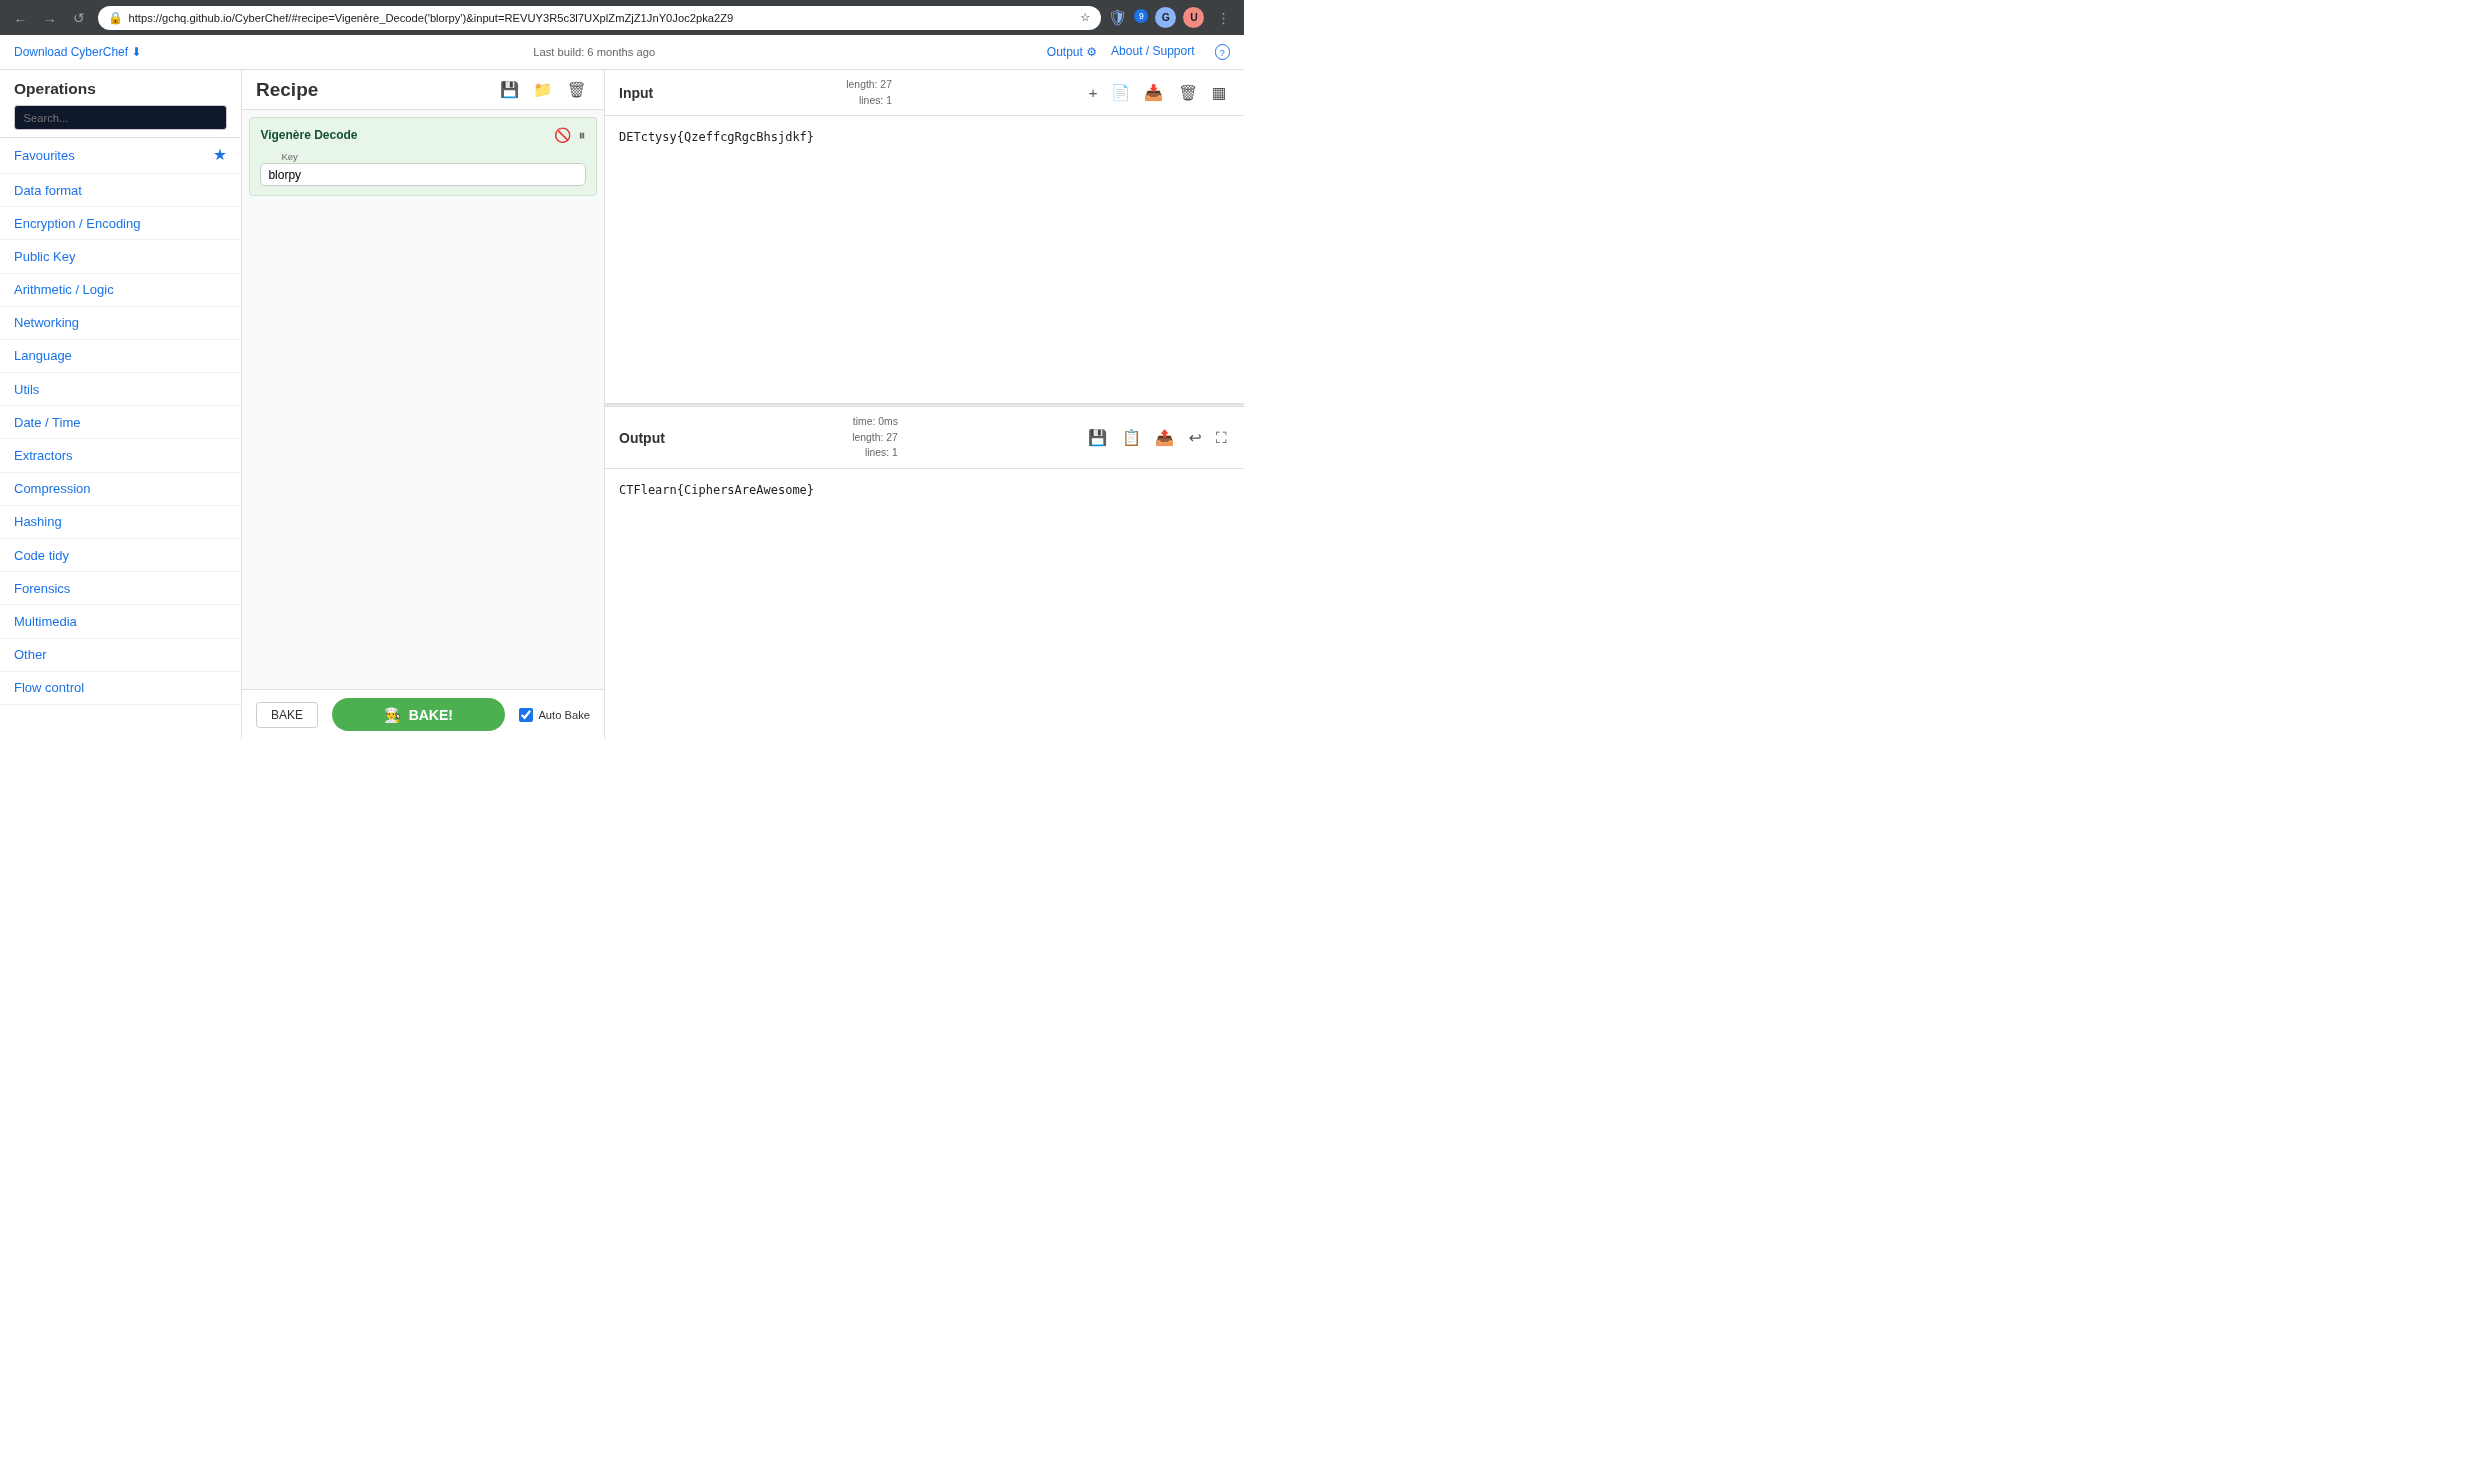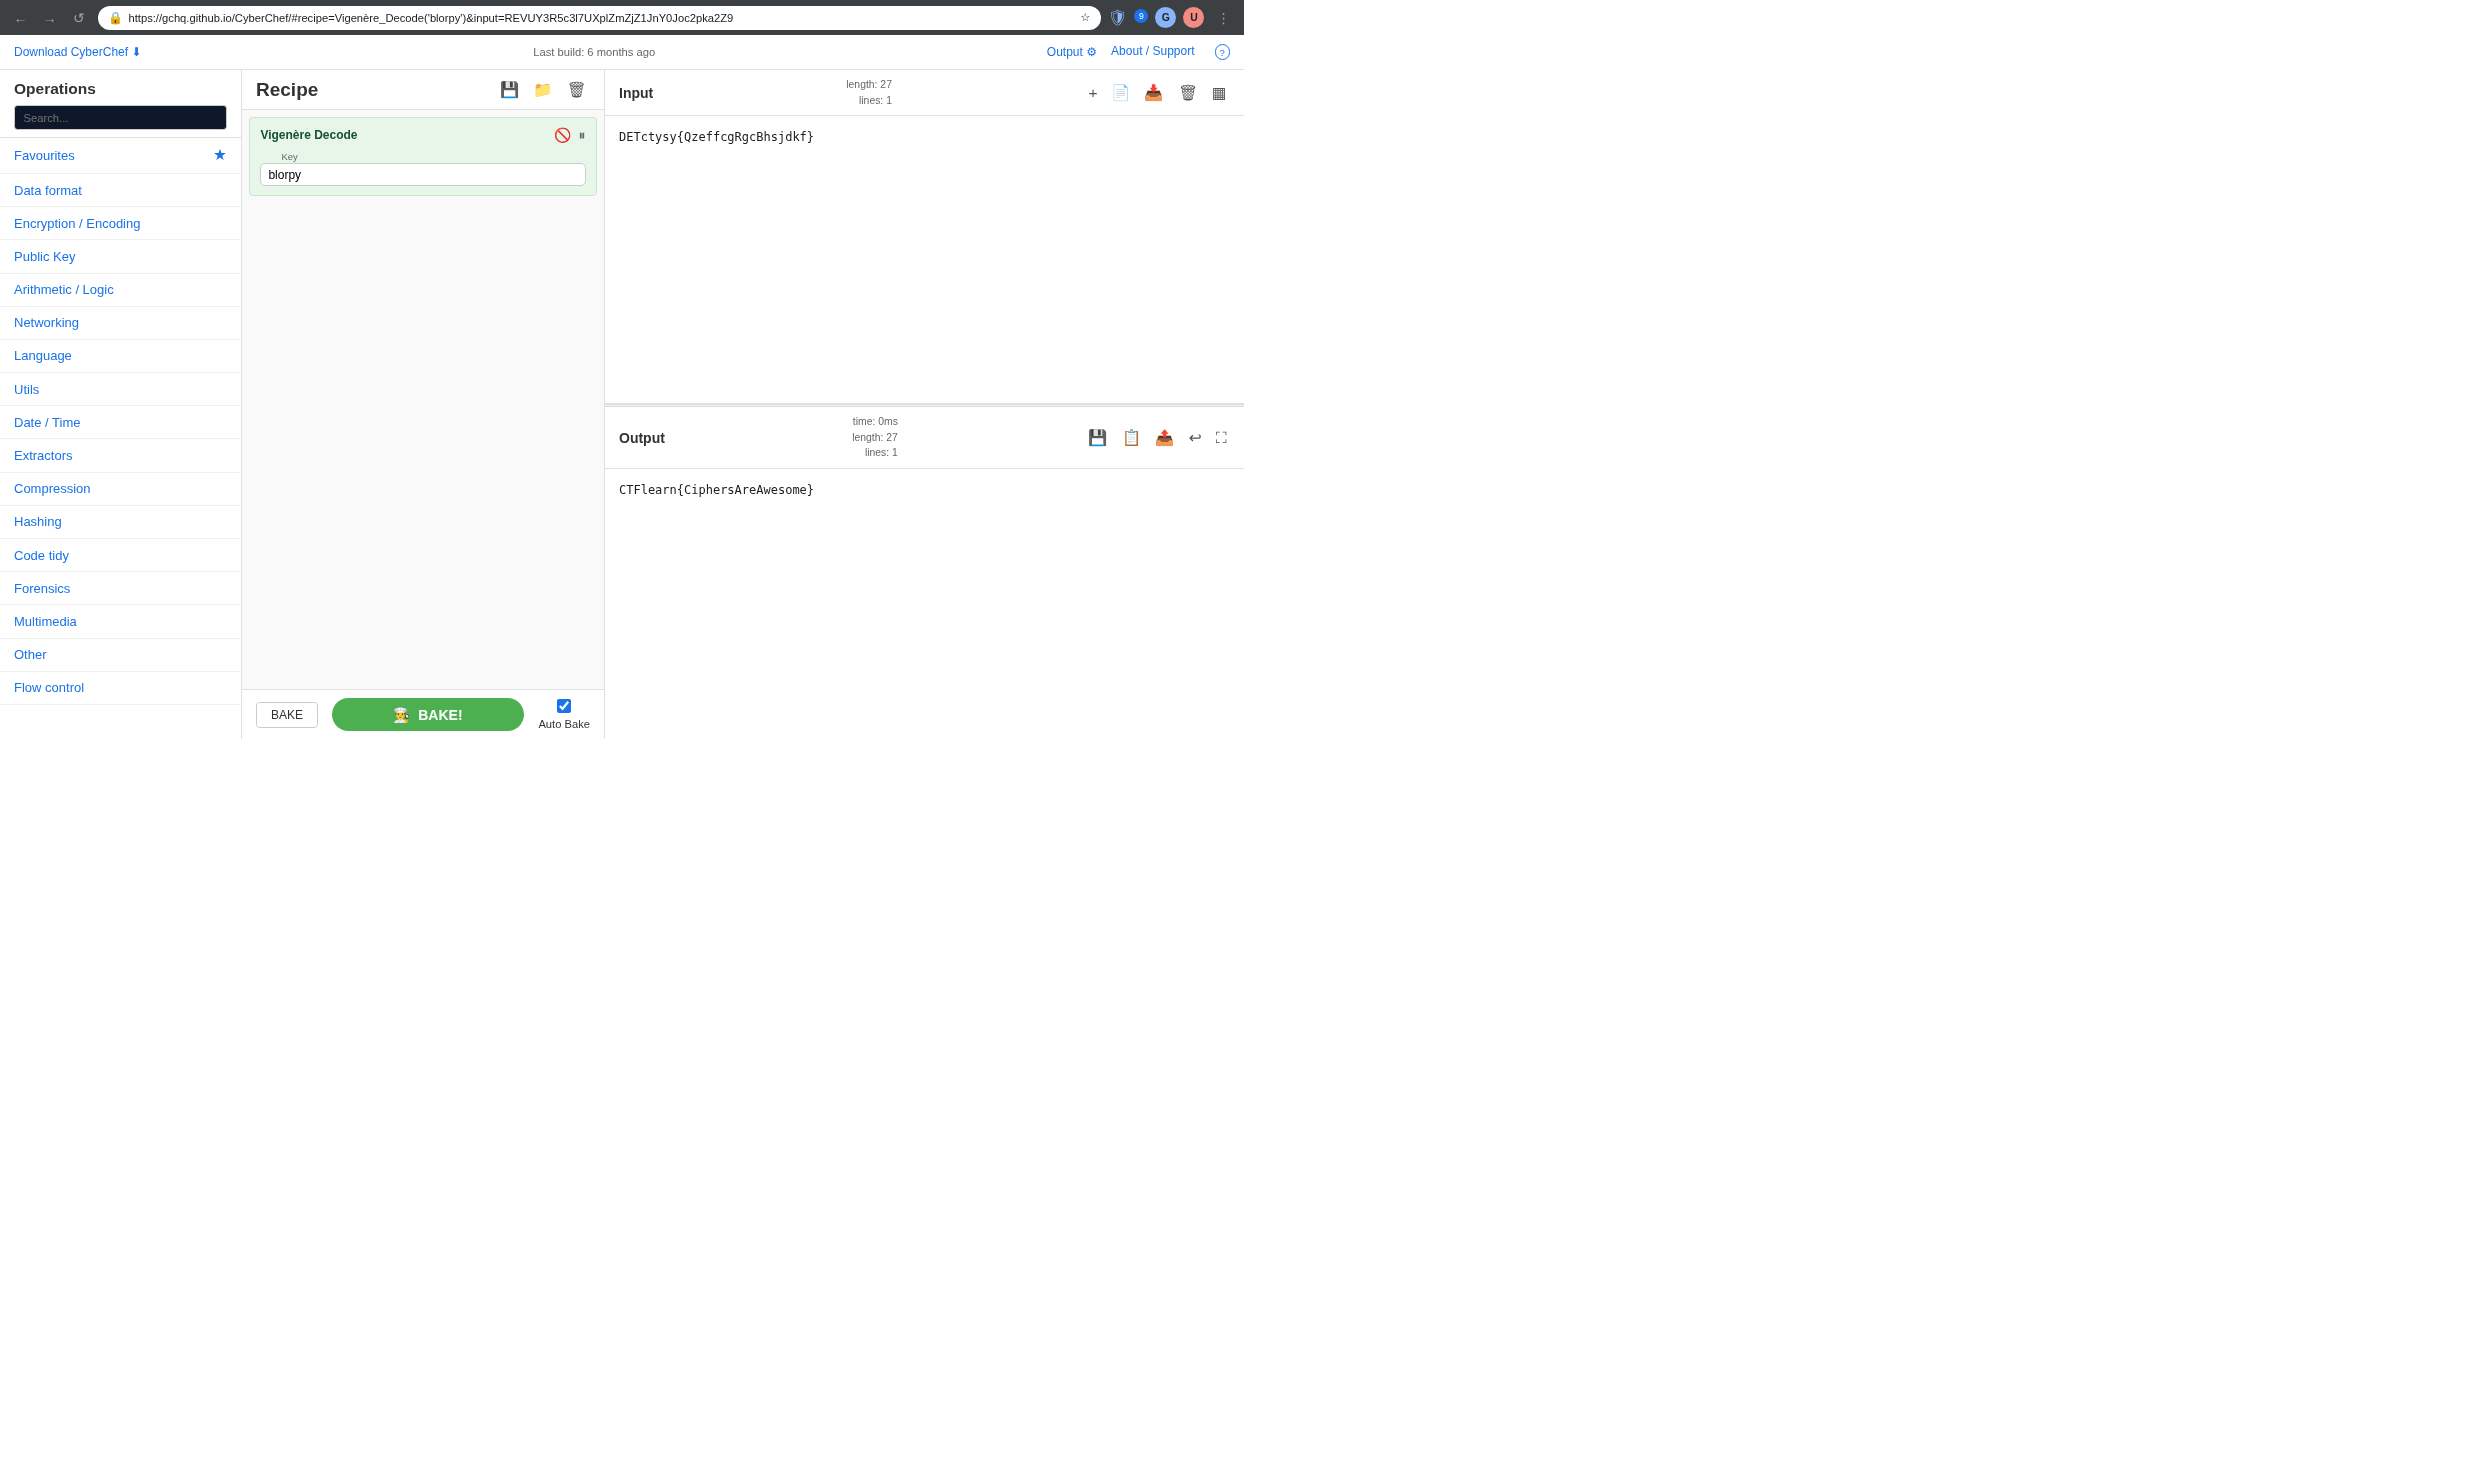--- a/index.html
+++ b/index.html
@@ -182,21 +182,21 @@
     }
     .step-btn {
       background: none; border: 0.9px solid #ccc; border-radius: 3.5px;
       padding: 5.2px 14px; cursor: pointer; font-size: 12px; color: #333;
     }
     .bake-btn {
       background: #4caf50; color: white; border: none; border-radius: 21px;
       padding: 8.6px 28px; cursor: pointer; font-size: 14px; font-weight: bold;
       display: flex; align-items: center; gap: 7px; flex: 1; justify-content: center;
     }
-    .auto-bake { display: flex; align-items: center; gap: 5.2px; font-size: 11.2px; color: #333; flex-direction: column; }
+    .auto-bake { display: flex; align-items: center; gap: 5.2px; font-size: 11.2px; color: #333; }
     .auto-bake input[type="checkbox"] { width: 14px; height: 14px; accent-color: #1a73e8; }
 
     
     .io-container {
       flex: 1;
       display: flex;
       flex-direction: column;
       overflow: hidden;
     }
     .io-panel {

